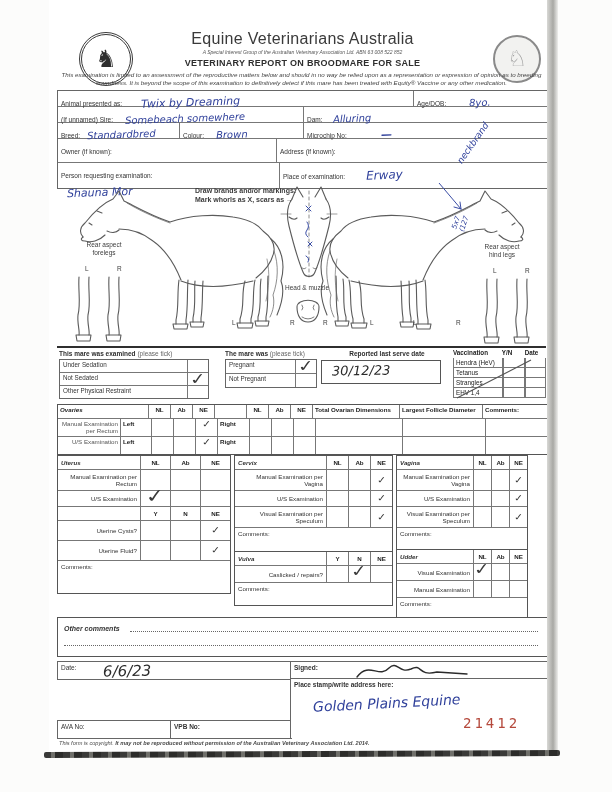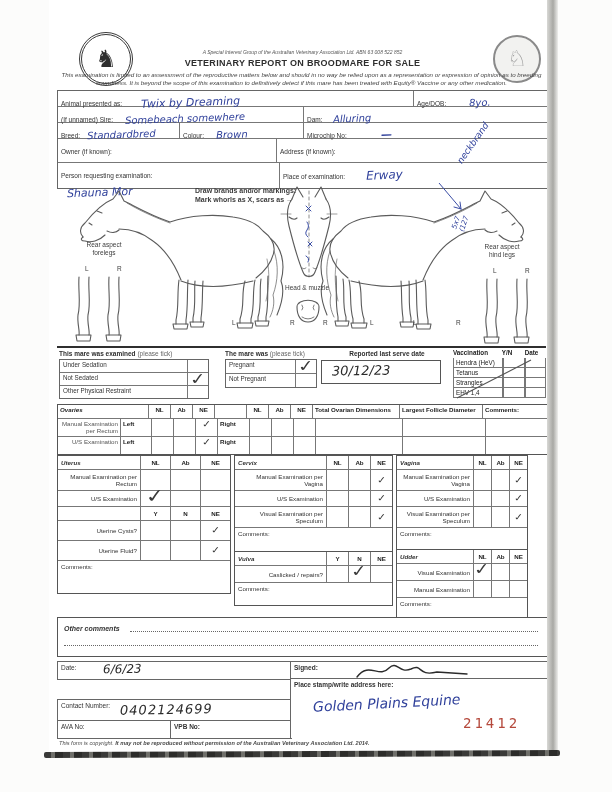--- a/index.html
+++ b/index.html
@@ -84,20 +84,21 @@
 <body>
 
 <div class="page">
 
   <div class="logo logo-l">
       <span>♞</span>
     </div>
   <div class="logo logo-r">
       <span>♘</span>
     </div>
+  <div class="hdr-org">Equine Veterinarians Australia</div>
   <div class="hdr-sub">A Special Interest Group of the Australian Veterinary Association Ltd. ABN 63 008 522 852</div>
   <div class="hdr-title">VETERINARY REPORT ON BROODMARE FOR SALE</div>
   <div class="hdr-disc">This examination is limited to an assessment of the reproductive matters below and should in no way be relied upon as a representation or expression of opinion as to breeding soundness. It is beyond the scope of this examination to definitively detect if this mare has been treated with Equity® Vaccine or any other medication.</div>
 
   <div class="details">
     <div class="drow" style="height:15px">
       <div class="dcell" style="flex:1">
         <span class="flab">Animal presented as:</span>
         <span class="hw" style="font-size:11px;margin-left:14px;margin-top:-2px">Twix by Dreaming</span>
       </div>
@@ -622,25 +623,21 @@
   </div>
 
   <div class="other">
     <span class="lab">Other comments</span>
     <div class="dotline" style="left:72px;top:13px;width:408px"></div>
     <div class="dotline" style="left:6px;top:27px;width:474px"></div>
   </div>
 
   <div class="fcell" style="left:8px;top:661px;width:233px;height:17px">
     <span class="flab">Date:</span>
-    <span class="hwk" style="font-size:12px;position:absolute;left:45px;top:0px">6/6/23</span>
-  </div>
-  <div class="fcell" style="left:8px;top:699px;width:233px;height:21px">
-    <span class="flab">Contact Number:</span>
-    <span class="hwk" style="font-size:13px;letter-spacing:1px;position:absolute;left:62px;top:2px">0402124699</span>
+    <span class="hwk" style="font-size:15px;position:absolute;left:45px;top:0px">6/6/23</span>
   </div>
   <div class="fcell" style="left:8px;top:720px;width:113px;height:17px">
     <span class="flab">AVA No:</span>
   </div>
   <div class="fcell" style="left:121px;top:720px;width:120px;height:17px">
     <span class="flab bold">VPB No:</span>
   </div>
 
   <div class="fcell" style="left:241px;top:661px;width:256px;height:17px">
     <span class="flab bold">Signed:</span>

